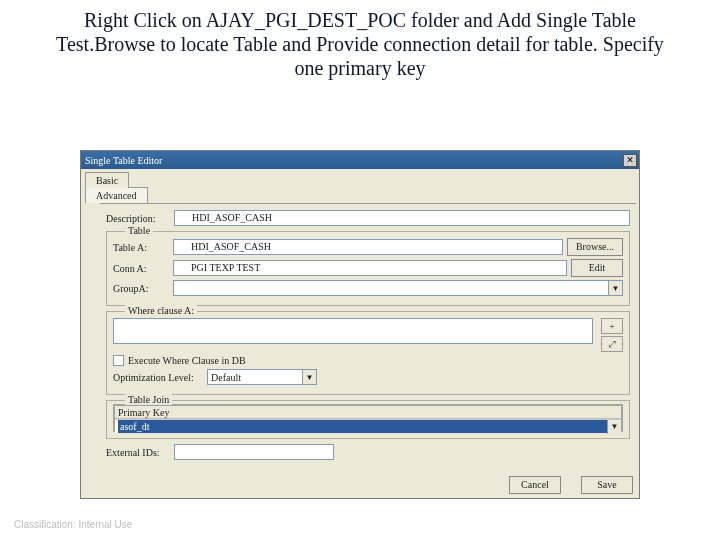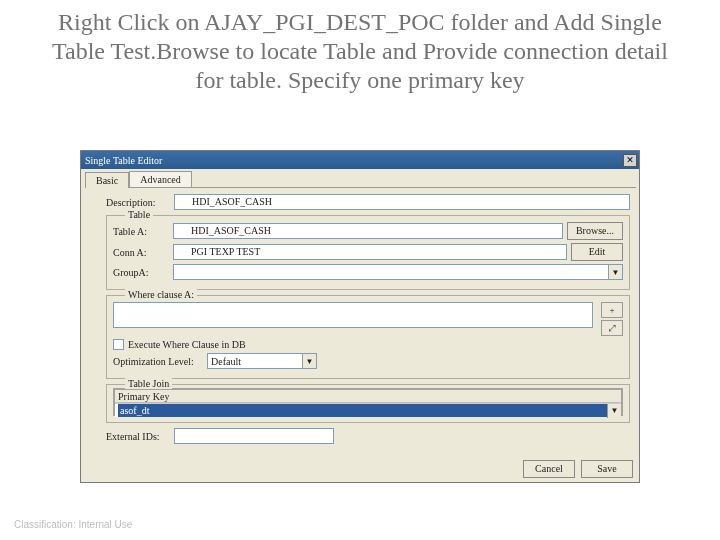--- a/index.html
+++ b/index.html
@@ -7,22 +7,22 @@
     margin: 0;
     width: 720px;
     height: 540px;
     background: #fff;
     font-family: "Times New Roman", serif;
     position: relative;
     overflow: hidden;
   }
   .slide-title {
     text-align: center;
-    font-size: 24px;
-    color: #737373;
+    font-size: 20px;
+    color: #0f172a;
     padding: 8px 40px 0 40px;
     line-height: 1.2;
   }
   .app-window {
     position: absolute;
     left: 80px;
     top: 150px;
     width: 560px;
     background: #ece9d8;
     border: 1px solid #7a7a7a;
@@ -44,23 +44,24 @@
     width: 14px; height: 13px;
     background: #d6d3ce;
     border: 1px solid #555;
     color:#000;
     display:flex;align-items:center;justify-content:center;
     font-size:9px; line-height:1;
     cursor: pointer;
   }
   .tabs {
     display: flex;
-    align-items: center;
+    align-items: flex-start;
     padding: 2px 4px 0 4px;
     gap: 0;
+    flex-direction: column;
   }
   .tab {
     padding: 2px 10px;
     border: 1px solid #999;
     border-bottom: none;
     background: #f4f2e9;
     font-size: 10px;
     cursor: pointer;
   }
   .tab.active { background: #ece9d8; position: relative; top:1px;}
@@ -165,21 +166,21 @@
   }
   .join-head {
     background:#ece9d8;
     border-bottom:1px solid #bbb;
     padding: 0 3px;
     height:13px; line-height:13px;
   }
   .footer {
     display:flex;
     justify-content:flex-end;
-    gap:6px;
+    gap:20px;
     padding: 4px 6px;
   }
   .classification {
     position:absolute;
     left: 14px;
     bottom: 10px;
     font-family: Arial, sans-serif;
     font-size: 10px;
     color: #bdbdbd;
     margin-top: 12px;

